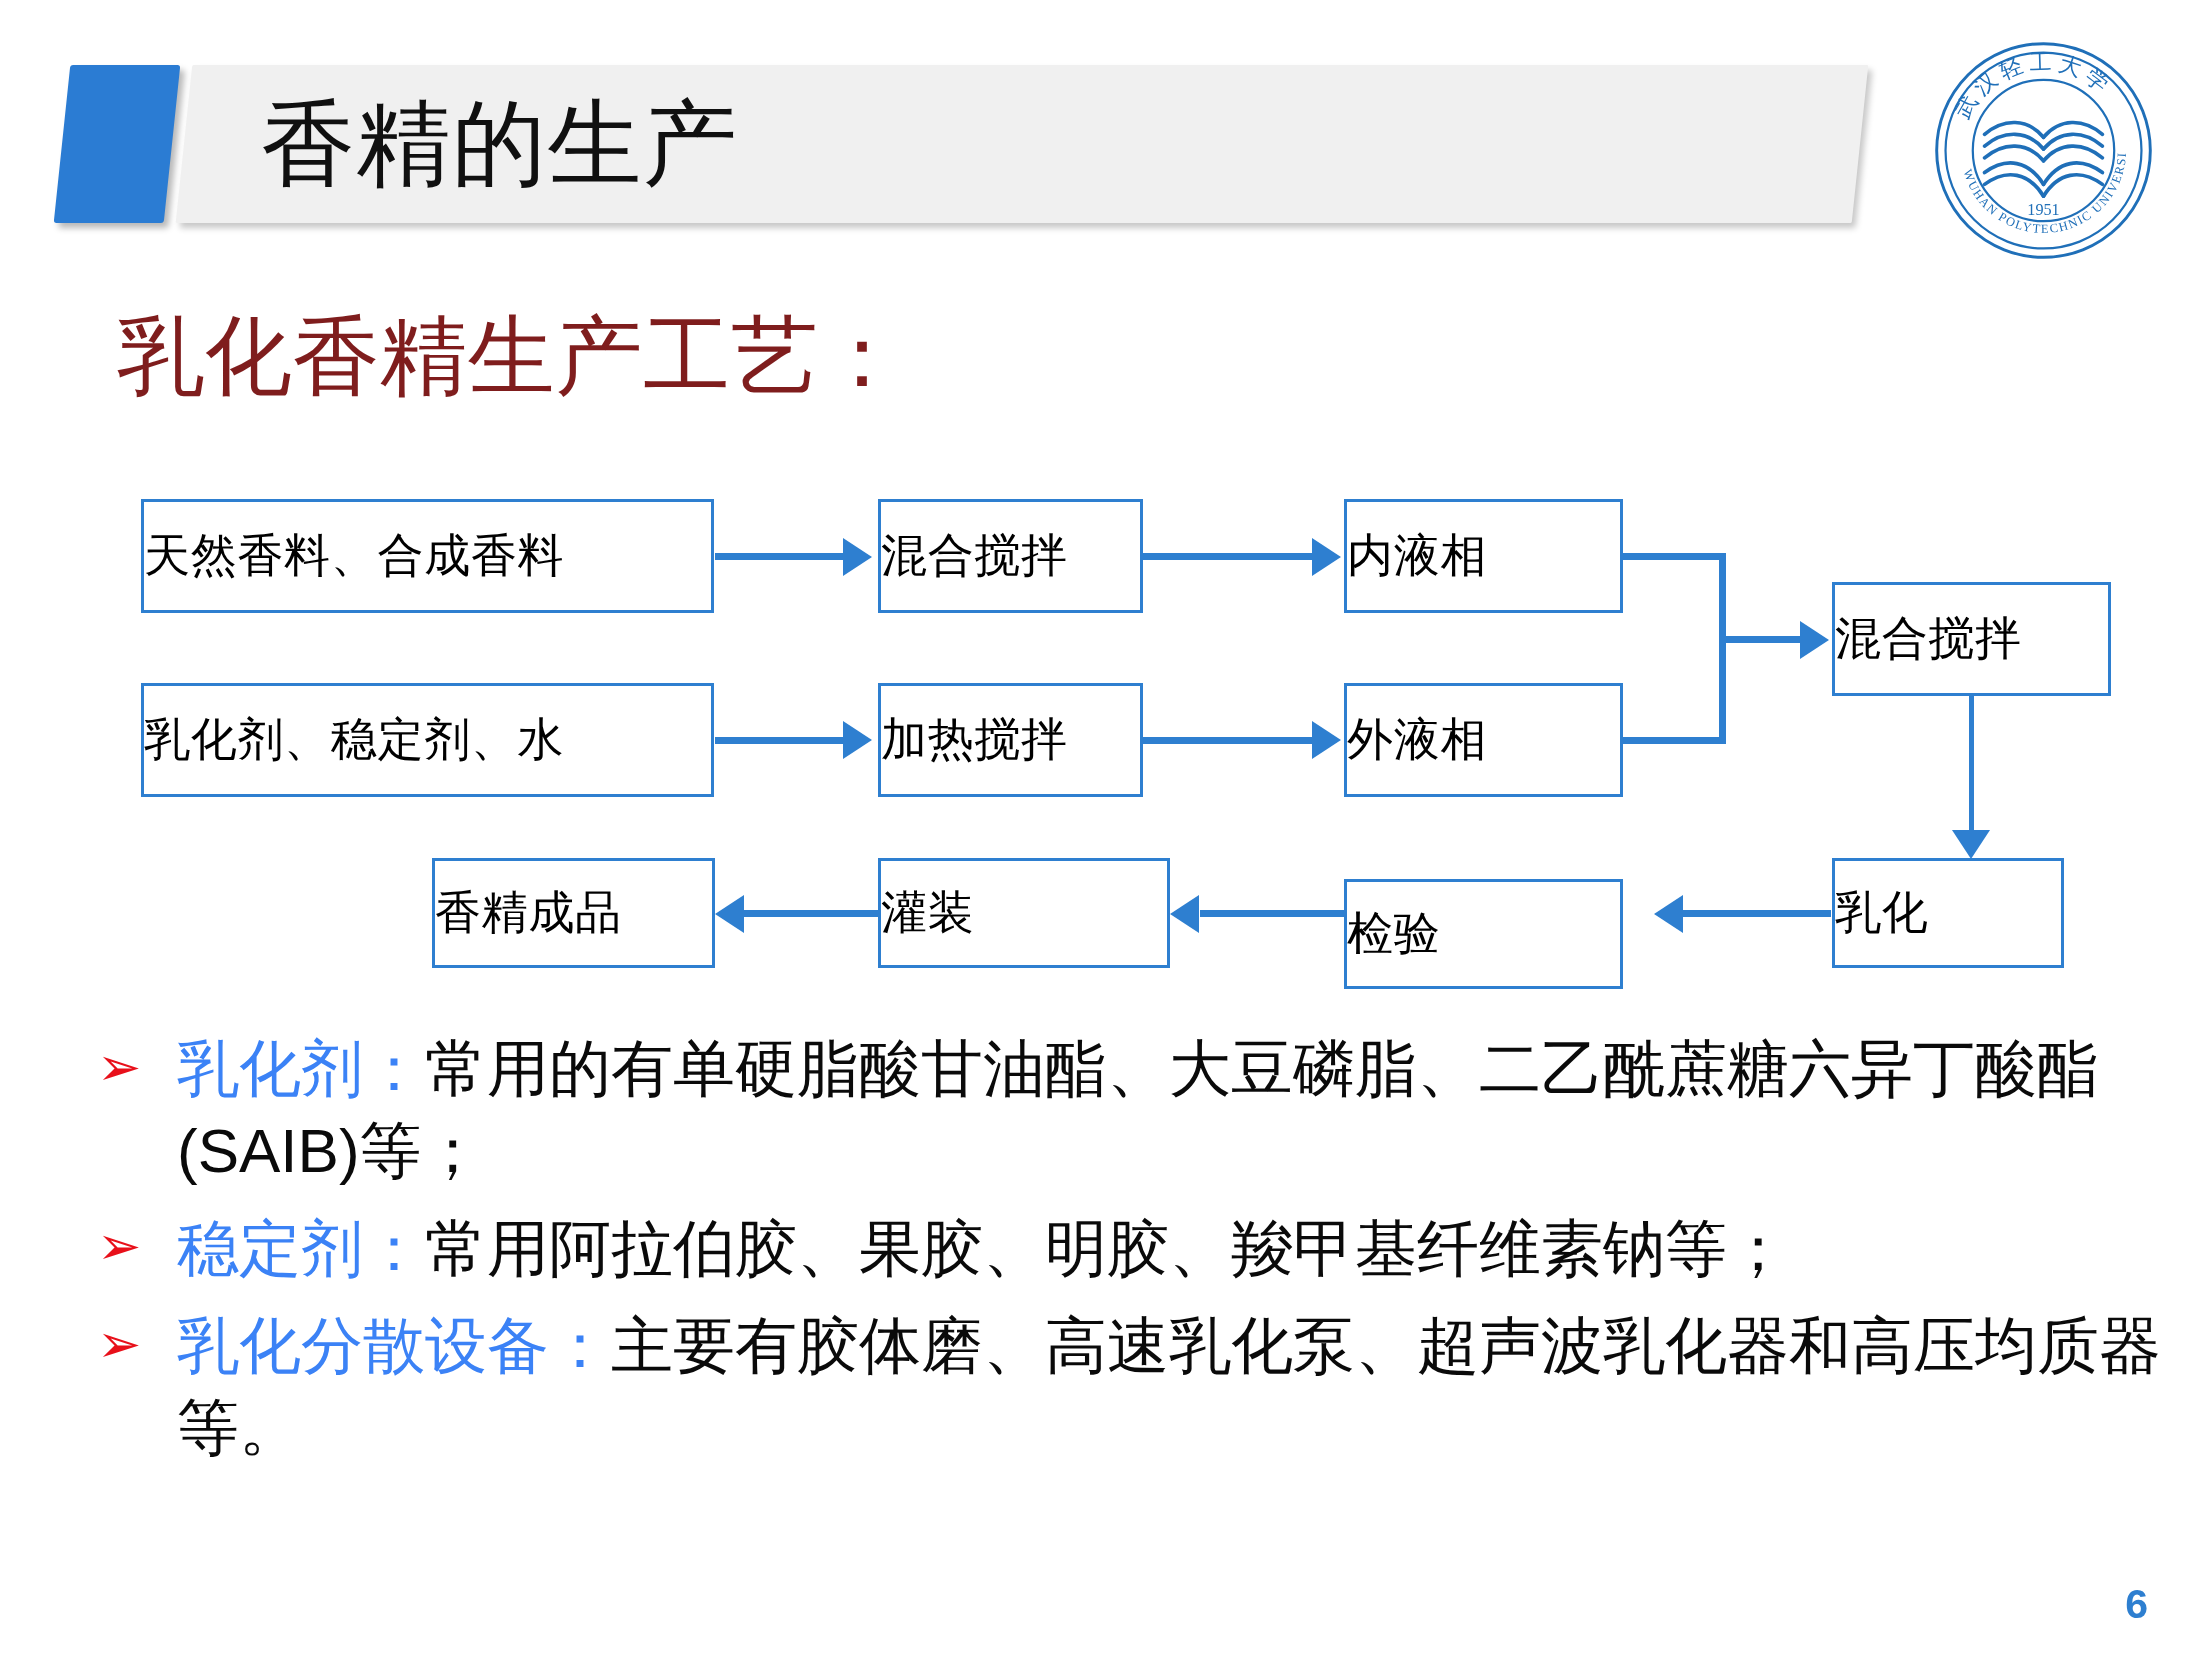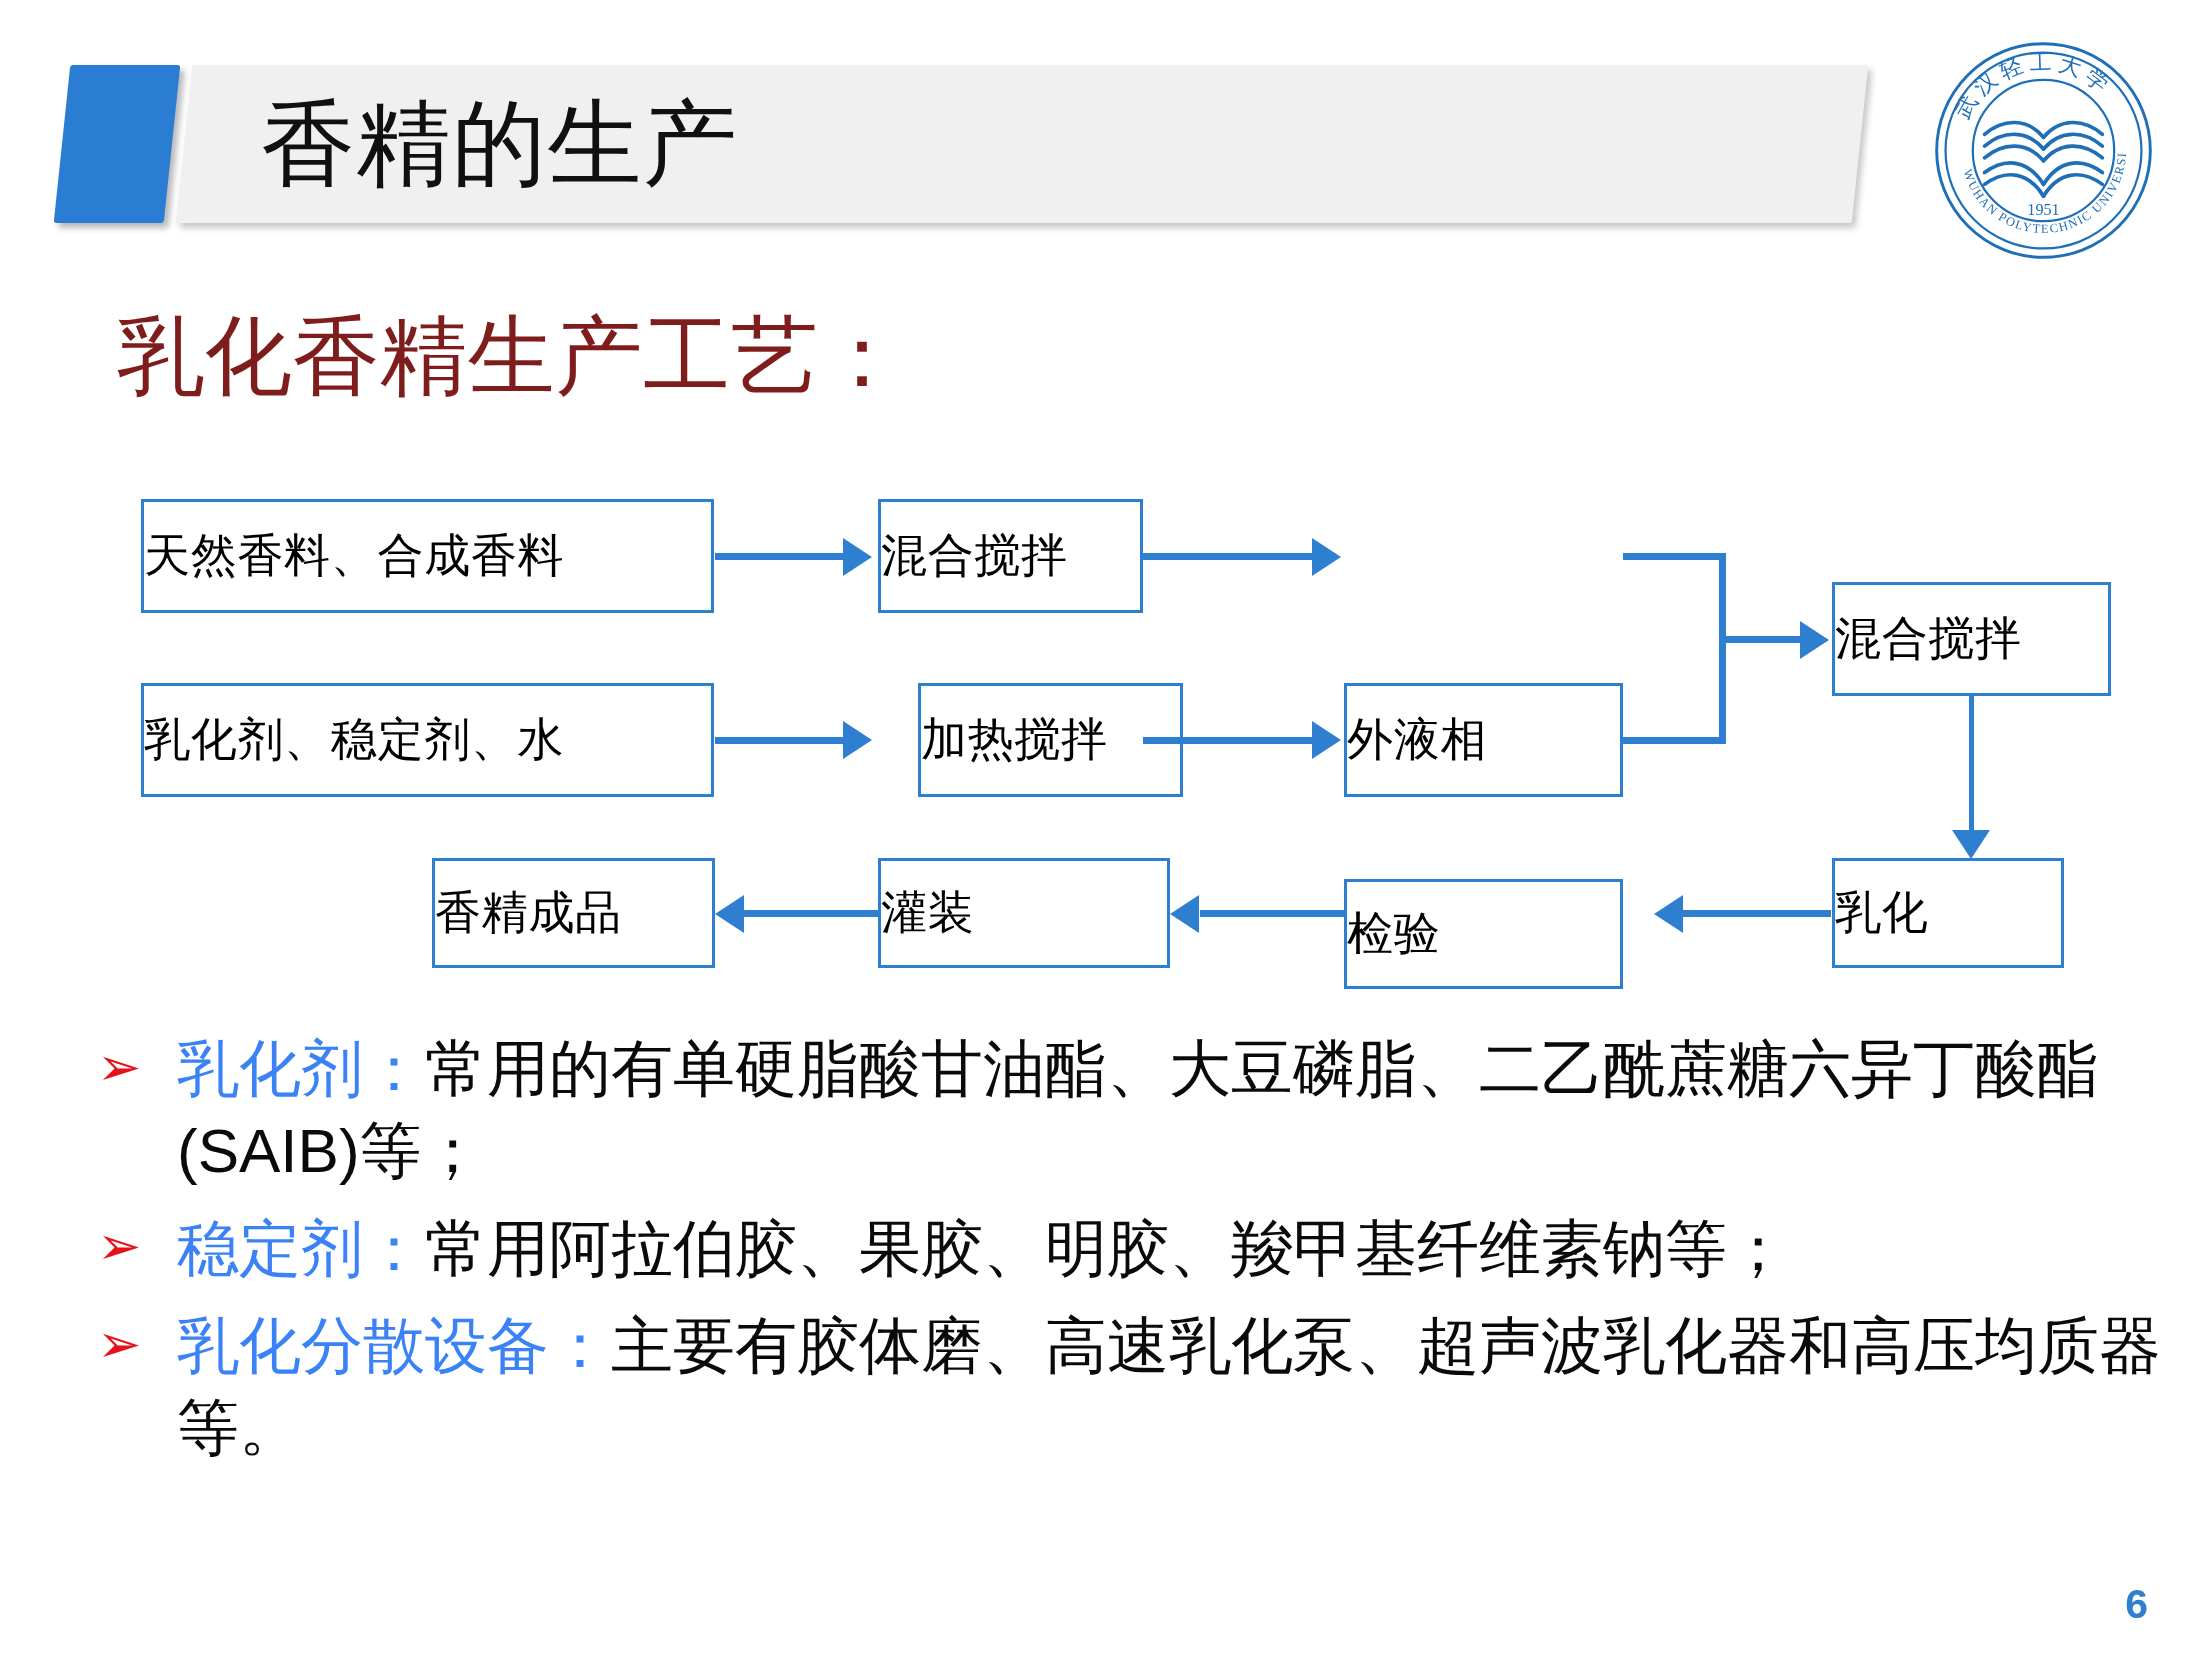--- a/index.html
+++ b/index.html
@@ -215,32 +215,35 @@
   <div class="conn h" style="left:715px; top:83px; width:129px;"></div>
   <div class="arrow-r" style="left:843px; top:68px;"></div>
 
   <div class="node" style="left:878px; top:29px; width:265px; height:114px;">
     <span>混合搅拌</span>
   </div>
 
   <div class="conn h" style="left:1143px; top:83px; width:169px;"></div>
   <div class="arrow-r" style="left:1312px; top:68px;"></div>
 
+  <div class="node" style="left:1344px; top:29px; width:279px; height:114px;">
+    <span>内液相</span>
+  </div>
 
   <div class="conn h" style="left:1623px; top:83px; width:103px;"></div>
   <div class="conn v" style="left:1719px; top:83px; height:87px;"></div>
 
   <div class="node" style="left:141px; top:213px; width:573px; height:114px;">
     <span>乳化剂、稳定剂、水</span>
   </div>
 
   <div class="conn h" style="left:715px; top:267px; width:129px;"></div>
   <div class="arrow-r" style="left:843px; top:251px;"></div>
 
-  <div class="node" style="left:878px; top:213px; width:265px; height:114px;margin-left:40px;">
+  <div class="node" style="left:878px; top:213px; width:265px; height:114px;">
     <span>加热搅拌</span>
   </div>
 
   <div class="conn h" style="left:1143px; top:267px; width:169px;"></div>
   <div class="arrow-r" style="left:1312px; top:251px;"></div>
 
   <div class="node" style="left:1344px; top:213px; width:279px; height:114px;">
     <span>外液相</span>
   </div>
 

